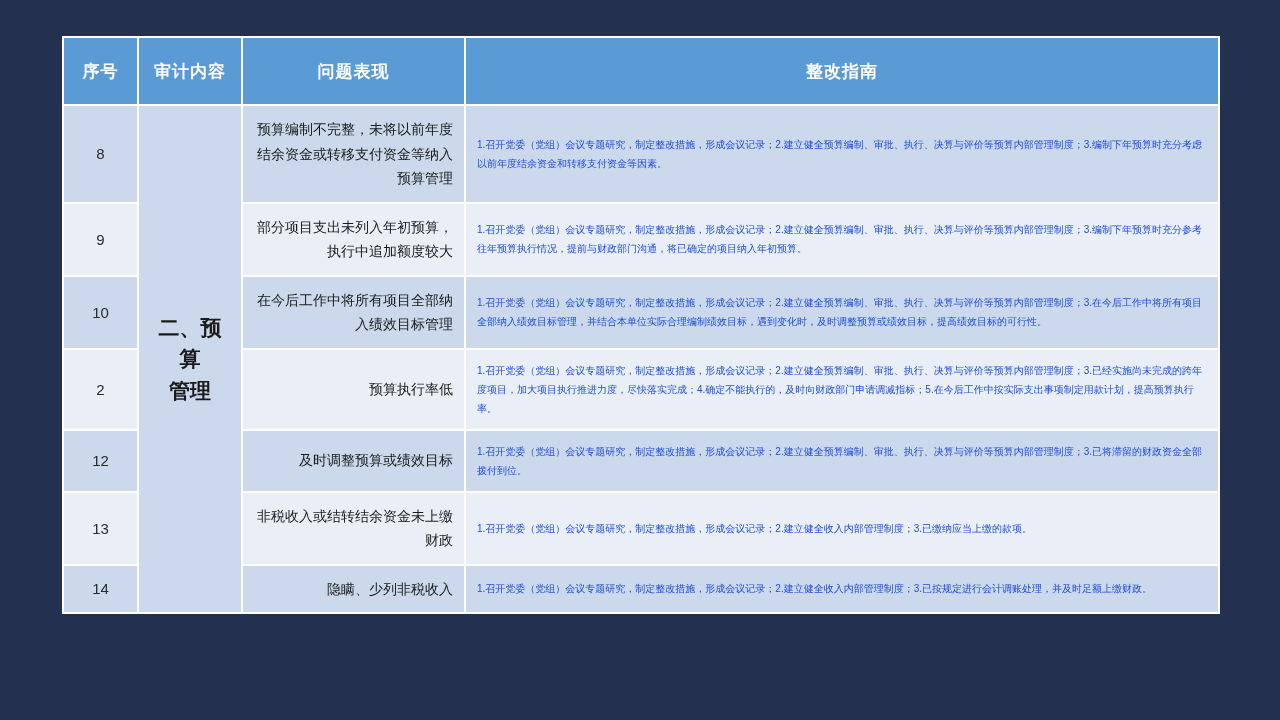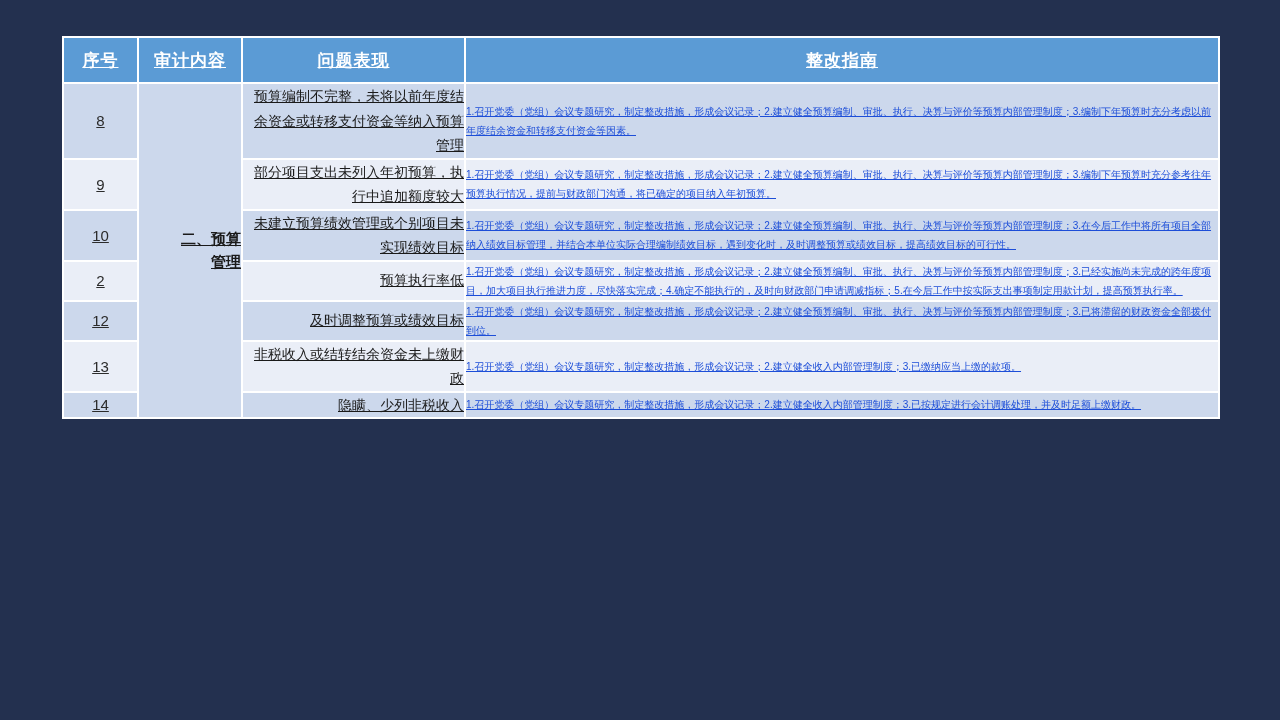--- a/index.html
+++ b/index.html
@@ -30,24 +30,23 @@
   table.audit-table {
     width: 1156px;
     border-collapse: separate;
     border-spacing: 2px;
     background: #ffffff;
     table-layout: fixed;
   }
 
   table.audit-table th,
   table.audit-table td {
-    padding: 0;
+    padding: 11px;
     margin: 0;
     vertical-align: middle;
-    text-decoration: underline;
   }
 
   
   thead th {
     background: #5b9bd5;
     color: #ffffff;
     font-size: 17px;
     font-weight: bold;
     height: 44px;
     text-align: center;
@@ -64,22 +63,22 @@
   tr.tint-a td { background: #ccd8ec; }
   tr.tint-b td { background: #eaeef7; }
 
   td.cell-idx {
     text-align: center;
     font-size: 15px;
     color: #2b2b2b;
   }
 
   td.cell-cat {
-    text-align: right;
-    font-size: 15px;
+    text-align: center;
+    font-size: 21px;
     font-weight: bold;
     color: #1a1a1a;
     line-height: 1.5;
     background: #ccd8ec !important;
   }
 
   td.cell-issue {
     font-size: 14px;
     color: #1a1a1a;
     line-height: 1.75;
@@ -132,21 +131,21 @@
         </tr>
 
         <tr class="tint-b">
           <td class="cell-idx">9</td>
           <td class="cell-issue">部分项目支出未列入年初预算，执行中追加额度较大</td>
           <td class="cell-guide">1.召开党委（党组）会议专题研究，制定整改措施，形成会议记录；2.建立健全预算编制、审批、执行、决算与评价等预算内部管理制度；3.编制下年预算时充分参考往年预算执行情况，提前与财政部门沟通，将已确定的项目纳入年初预算。</td>
         </tr>
 
         <tr class="tint-a">
           <td class="cell-idx">10</td>
-          <td class="cell-issue">未建立预算绩效管理或个别项目未实现绩效目标</td>
+          <td class="cell-issue">在今后工作中将所有项目全部纳入绩效目标管理</td>
           <td class="cell-guide">1.召开党委（党组）会议专题研究，制定整改措施，形成会议记录；2.建立健全预算编制、审批、执行、决算与评价等预算内部管理制度；3.在今后工作中将所有项目全部纳入绩效目标管理，并结合本单位实际合理编制绩效目标，遇到变化时，及时调整预算或绩效目标，提高绩效目标的可行性。</td>
         </tr>
 
         <tr class="tint-b">
           <td class="cell-idx">2</td>
           <td class="cell-issue center">预算执行率低</td>
           <td class="cell-guide">1.召开党委（党组）会议专题研究，制定整改措施，形成会议记录；2.建立健全预算编制、审批、执行、决算与评价等预算内部管理制度；3.已经实施尚未完成的跨年度项目，加大项目执行推进力度，尽快落实完成；4.确定不能执行的，及时向财政部门申请调减指标；5.在今后工作中按实际支出事项制定用款计划，提高预算执行率。</td>
         </tr>
 
         <tr class="tint-a">

